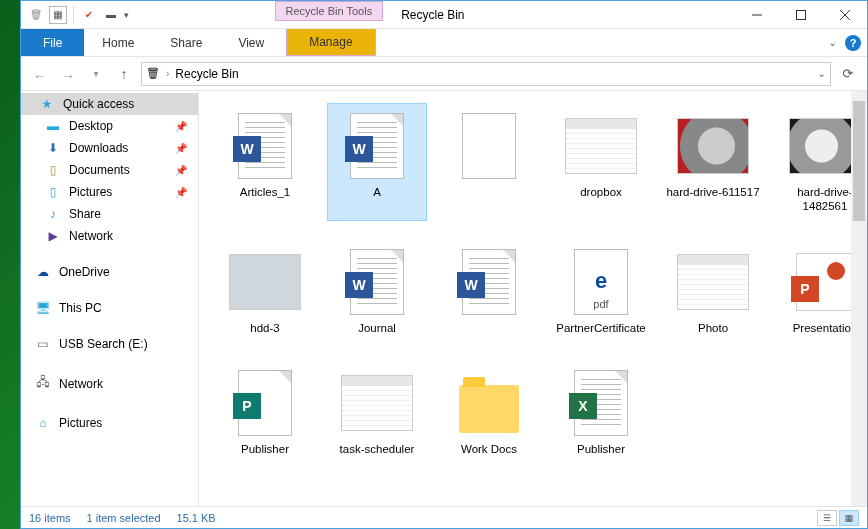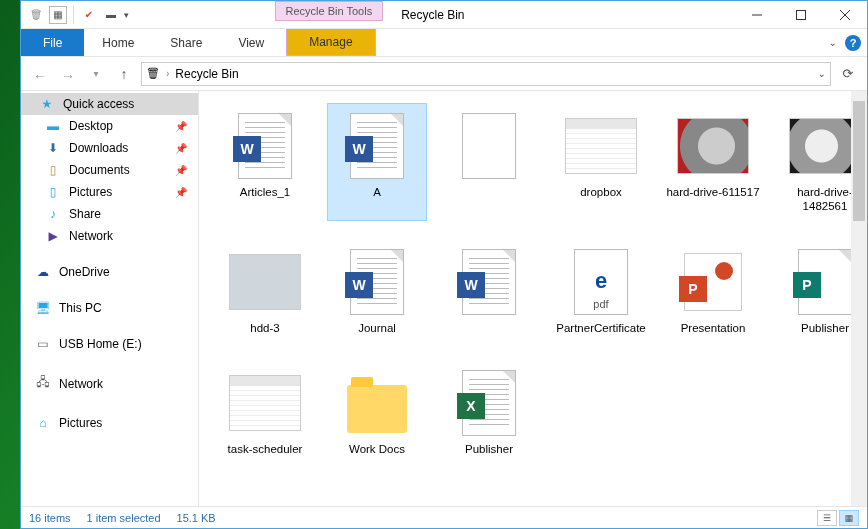--- a/index.html
+++ b/index.html
@@ -338,21 +338,21 @@
         <span>OneDrive</span>
       </div>
       <div class="side-group-gap"></div>
       <div class="side-item" style="padding-left:14px;">
         <span class="side-icon pc">🖥</span>
         <span>This PC</span>
       </div>
       <div class="side-group-gap"></div>
       <div class="side-item" style="padding-left:14px;">
         <span class="side-icon usb">▭</span>
-        <span>USB Home (E:)</span>
+        <span>USB Search (E:)</span>
       </div>
       <div class="side-group-gap"></div>
       <div class="side-item" style="padding-left:14px;">
         <span class="side-icon net">🖧</span>
         <span>Network</span>
       </div>
       <div class="side-group-gap"></div>
       <div class="side-item" style="padding-left:14px;">
         <span class="side-icon home">⌂</span>
         <span>Pictures</span>
@@ -427,20 +427,26 @@
             </div>
           </div>
           <div class="item">
             <div class="thumb">
               <div class="pdf-page">
                 <div class="edge-e">e</div>
                 <div class="pdf-text">pdf</div>
               </div>
             </div>
             <div class="label">PartnerCertificate</div>
+          </div>
+          <div class="item">
+            <div class="thumb">
+              <div class="screenshot"></div>
+            </div>
+            <div class="label">Photo</div>
           </div>
           <div class="item">
             <div class="thumb">
               <div class="ppt-thumb"></div>
               <div class="badge p" style="left:2px;top:30px;">P</div>
             </div>
             <div class="label">Presentation</div>
           </div>
           <div class="item">
             <div class="thumb">

